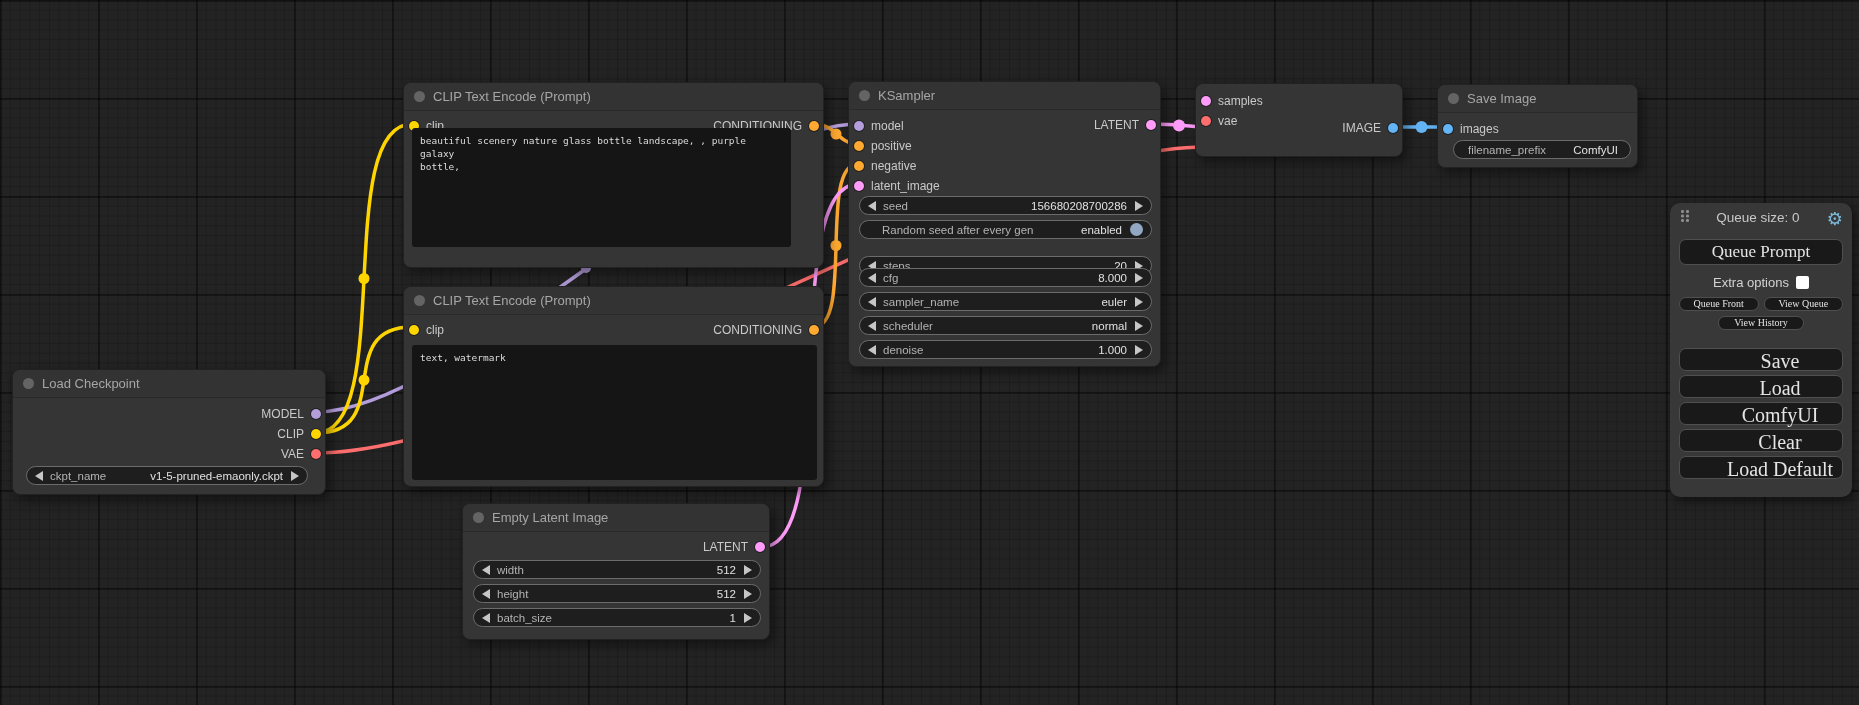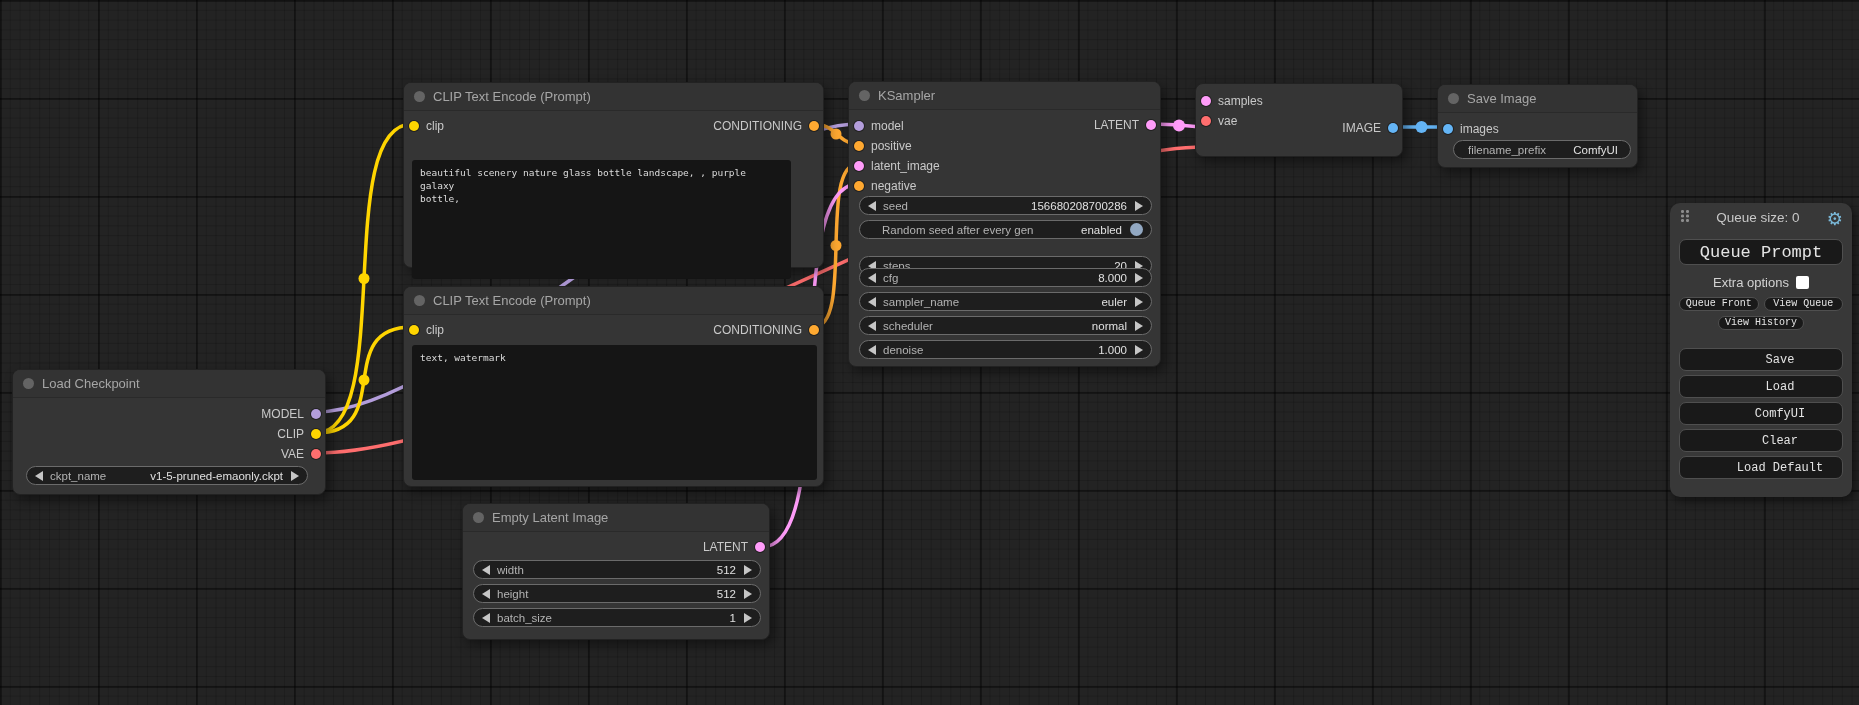--- a/index.html
+++ b/index.html
@@ -52,30 +52,30 @@
   .qpanel{position:absolute;left:1670px;top:203px;width:182px;height:294px;z-index:3;background:#383838;
         border-radius:10px;box-shadow:3px 4px 10px rgba(0,0,0,.5);display:flex;flex-direction:column;
         padding:7px 9px;box-sizing:border-box;}
   .qhead{display:flex;height:24px;margin-bottom:5px;}
   .qsize{flex:1;text-align:center;font-size:13.5px;color:#c8c8c8;}
   .gear{font-size:18px;line-height:18px;color:var(--c-gear);cursor:pointer;}
   .drag{width:8px;height:12px;position:relative;margin-left:2px;}
   .drag i{position:absolute;left:0;top:0;width:2.5px;height:2.5px;background:#8d8d8d;border-radius:50%;
         box-shadow:0 4.5px 0 #8d8d8d,0 9px 0 #8d8d8d,5px 0 0 #8d8d8d,5px 4.5px 0 #8d8d8d,5px 9px 0 #8d8d8d;}
   .qbtn{background:#191919;border:1px solid #4f4f4f;border-radius:7px;color:#e4e4e4;
-        font-family:Liberation Mono, monospace;cursor:pointer;}
+        font-family:Liberation Serif, serif;cursor:pointer;}
   .qprompt{height:26px;font-size:17px;margin-bottom:9px;}
   .extra{display:flex;justify-content:center;align-items:center;gap:7px;font-size:13px;color:#d2d2d2;margin-bottom:7px;height:16px;}
   .cb{width:13px;height:13px;background:#fff;border-radius:2px;cursor:pointer;}
   .qsrow{display:flex;gap:5px;margin-bottom:5px;}
   .qsrow.c{justify-content:center;}
   .qsmall{flex:1;height:14px;font-size:10px;border-radius:8px;padding:0;line-height:12px;}
   .qsmall.fixed{flex:0 0 86px;}
   .qgap{height:13px;}
-  .qbig{height:23px;font-size:12px;margin-bottom:4px;padding-left:44px;}
+  .qbig{height:23px;font-size:20px;margin-bottom:4px;padding-left:44px;}
 </style>
 </head>
 <body>
 
 <div id="canvas">
 
   <svg class="wires" width="1859" height="705" viewBox="0 0 1859 705">
     <path class="w s-model" d="M316,412 C456,412 718,124 858,124"></path>
     <path class="w s-clip" d="M316,433 C396,433 332,124 412,124"></path>
     <path class="w s-clip" d="M316,433 C396,433 332,327 412,327"></path>
@@ -127,21 +127,21 @@
     <div class="ntitle">
       <span class="tdot"></span>
       <span>CLIP Text Encode (Prompt)</span>
     </div>
     <div class="prow dual">
       <span class="pdot in" style="background:var(--c-clip)"></span>
       <span class="pin-lab">clip</span>
       <span style="float:right;padding-right:21px">CONDITIONING</span>
       <span class="pdot out" style="background:var(--c-conditioning)"></span>
     </div>
-    <div class="tarea" style="left:8px;top:77px;width:379px;height:119px">beautiful scenery nature glass bottle landscape, , purple galaxy
+    <div class="tarea" style="left:8px;top:45px;width:379px;height:119px">beautiful scenery nature glass bottle landscape, , purple galaxy
 bottle,</div>
   </div>
 
   <div class="node" style="left:403px;top:286px;width:421px;height:201px">
     <div class="ntitle">
       <span class="tdot"></span>
       <span>CLIP Text Encode (Prompt)</span>
     </div>
     <div class="prow dual">
       <span class="pdot in" style="background:var(--c-clip)"></span>
@@ -191,26 +191,26 @@
     <div class="ins">
       <div class="prow">
         <span class="pdot in" style="background:var(--c-model)"></span>
         <span class="pin-lab">model</span>
       </div>
       <div class="prow">
         <span class="pdot in" style="background:var(--c-conditioning)"></span>
         <span class="pin-lab">positive</span>
       </div>
       <div class="prow">
+        <span class="pdot in" style="background:var(--c-conditioning)"></span>
+        <span class="pin-lab">negative</span>
+      </div>
+      <div class="prow">
         <span class="pdot in" style="background:var(--c-latent)"></span>
         <span class="pin-lab">latent_image</span>
-      </div>
-      <div class="prow">
-        <span class="pdot in" style="background:var(--c-conditioning)"></span>
-        <span class="pin-lab">negative</span>
       </div>
     </div>
     <div class="prow pout" style="position:absolute;left:0;right:0;top:33px">
       <span>LATENT</span>
       <span class="pdot out" style="background:var(--c-latent)"></span>
     </div>
     <div class="pill" style="left:10px;top:114px;width:293px">
       <span class="arrL"></span>
       <span class="lab">seed</span>
       <span class="val">156680208700286</span>

